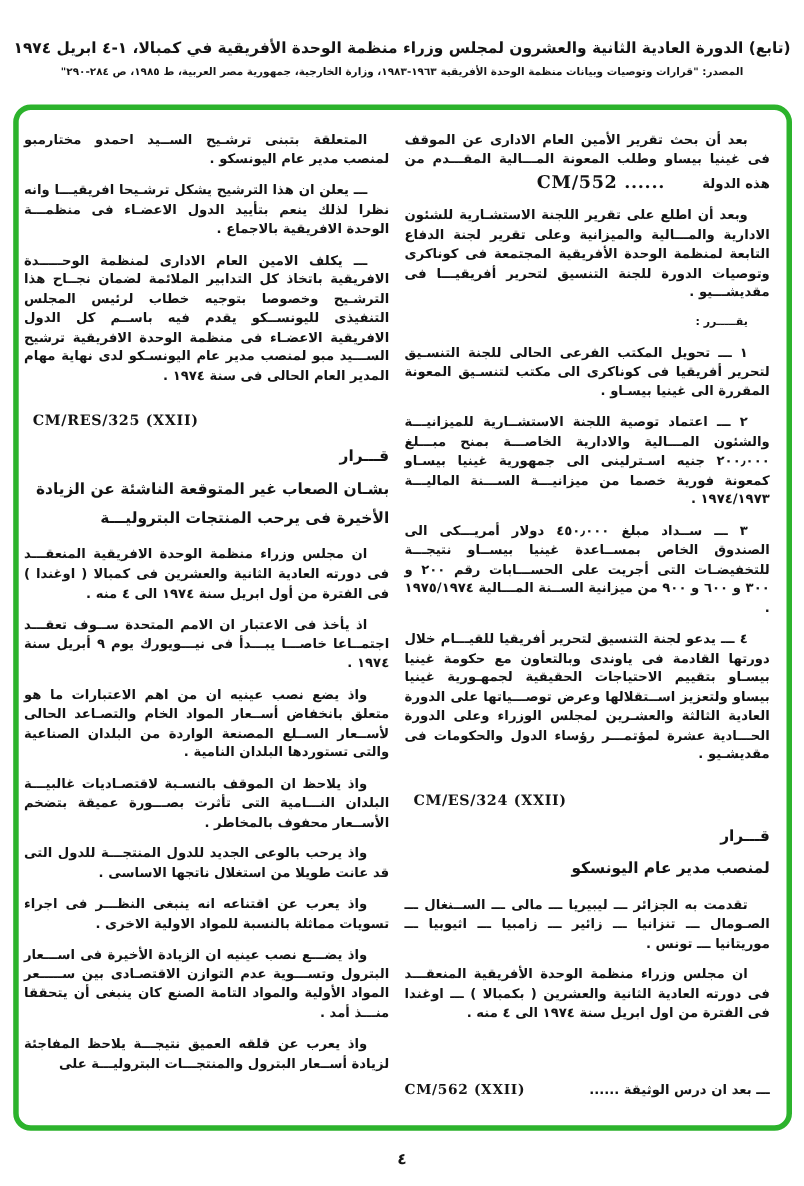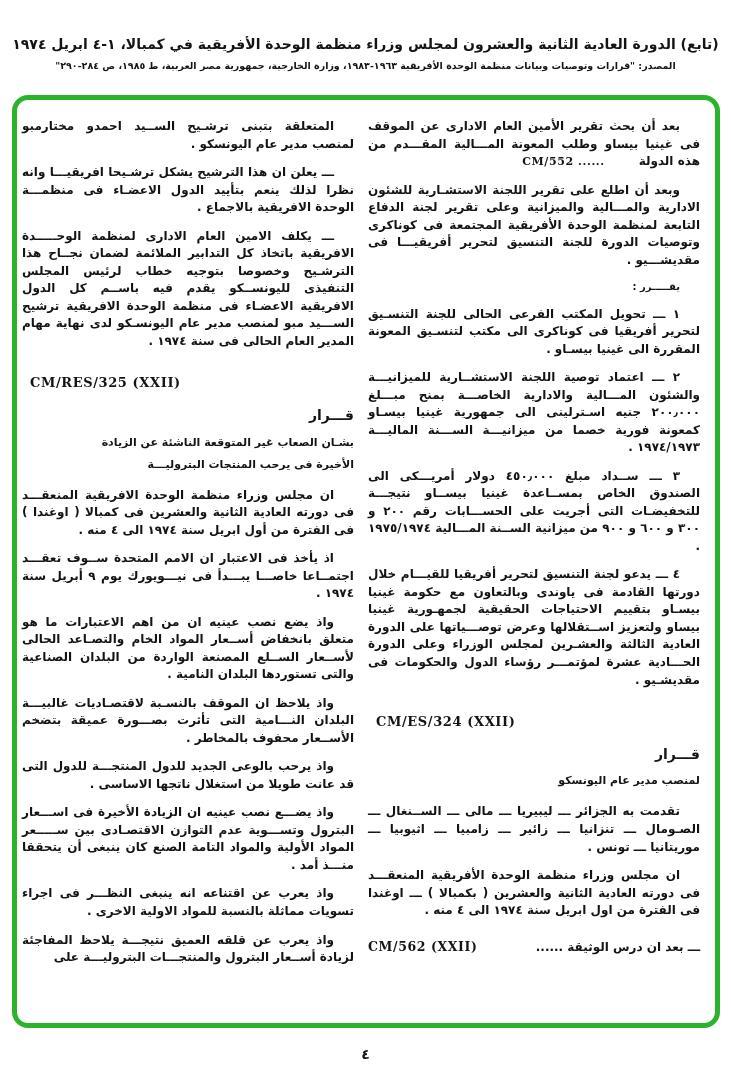--- a/index.html
+++ b/index.html
@@ -35,29 +35,29 @@
   .decides { font-size:10px; margin:2px 0 12px; }
 
   .doc-ref {
     direction:ltr; text-align:left; text-indent:0;
     font-size:13px; letter-spacing:.6px;
     margin:24px 0 12px 0; padding-left:8px;
     font-family:"DejaVu Serif", serif;
   }
   .center { text-align:right; text-indent:0; }
   .res-title { font-size:14px; margin:2px 0 9px; }
-  .res-sub   { font-size:11px; margin:0 0 6px; }
+  .res-sub   { font-size:14px; margin:0 0 6px; }
   .res-sub-last { margin-bottom:14px; }
 
   .inline-ref {
     unicode-bidi:embed; letter-spacing:.6px;
-    margin:0 34px; font-family:"DejaVu Serif", serif; font-size:11px;
+    margin:0 34px; font-family:"DejaVu Serif", serif; font-size:16px;
   }
   .closing { display:flex; justify-content:space-between; align-items:baseline; margin-top:18px; }
-  .closing .ref { letter-spacing:.6px; font-family:"DejaVu Serif", serif; font-size:12.5px; }
+  .closing .ref { letter-spacing:.6px; font-family:"DejaVu Serif", serif; font-size:12.5px;margin-top:33px; }
 
   .pageno {
     position:absolute; left:0; bottom:16px; width:100%;
     text-align:center; font-size:14px;
   }
 </style>
 </head>
 <body>
 
 <div class="page">
@@ -94,22 +94,22 @@
       <p class="para">ـــ يكلف الامين العام الادارى لمنظمة الوحـــــدة الافريقية باتخاذ كل التدابير الملائمة لضمان نجــاح هذا الترشـيح وخصوصا بتوجيه خطاب لرئيس المجلس التنفيذى لليونســكو يقدم فيه باســم كل الدول الافريقية الاعضـاء فى منظمة الوحدة الافريقية ترشيح الســـيد مبو لمنصب مدير عام اليونسـكو لدى نهاية مهام المدير العام الحالى فى سنة ١٩٧٤ .</p>
       <div class="doc-ref">CM/RES/325 (XXII)</div>
       <div class="center res-title">قـــرار</div>
       <div class="center res-sub">بشـان الصعاب غير المتوقعة الناشئة عن الزيادة</div>
       <div class="center res-sub res-sub-last">الأخيرة فى يرحب المنتجات البتروليـــة</div>
       <p class="para">ان مجلس وزراء منظمة الوحدة الافريقية المنعقـــد فى دورته العادية الثانية والعشرين فى كمبالا ( اوغندا ) فى الفترة من أول ابريل سنة ١٩٧٤ الى ٤ منه .</p>
       <p class="para">اذ يأخذ فى الاعتبار ان الامم المتحدة ســوف تعقـــد اجتمــاعا خاصـــا يبـــدأ فى نيـــويورك يوم ٩ أبريل سنة ١٩٧٤ .</p>
       <p class="para">واذ يضع نصب عينيه ان من اهم الاعتبارات ما هو متعلق بانخفاض أســعار المواد الخام والتصـاعد الحالى لأســعار الســلع المصنعة الواردة من البلدان الصناعية والتى تستوردها البلدان النامية .</p>
       <p class="para">واذ يلاحظ ان الموقف بالنسـبة لاقتصـاديات غالبيـــة البلدان النـــامية التى تأثرت بصـــورة عميقة بتضخم الأســعار محفوف بالمخاطر .</p>
       <p class="para tight">واذ يرحب بالوعى الجديد للدول المنتجـــة للدول التى قد عانت طويلا من استغلال ناتجها الاساسى .</p>
+      <p class="para">واذ يعرب عن اقتناعه انه ينبغى النظـــر فى اجراء تسويات مماثلة بالنسبة للمواد الاولية الاخرى .</p>
       <p class="para no-indent">واذ يضـــع نصب عينيه ان الزيادة الأخيرة فى اســـعار البترول وتســـوية عدم التوازن الاقتصـادى بين ســـــعر المواد الأولية والمواد التامة الصنع كان ينبغى أن يتحققا منـــذ أمد .</p>
-      <p class="para">واذ يعرب عن اقتناعه انه ينبغى النظـــر فى اجراء تسويات مماثلة بالنسبة للمواد الاولية الاخرى .</p>
       <p class="para">واذ يعرب عن قلقه العميق نتيجـــة يلاحظ المفاجئة لزيادة أســعار البترول والمنتجـــات البتروليـــة على</p>
     </div>
 
   </div>
 
   <div class="pageno">٤</div>
 
 </div>
 
 </body></html>

